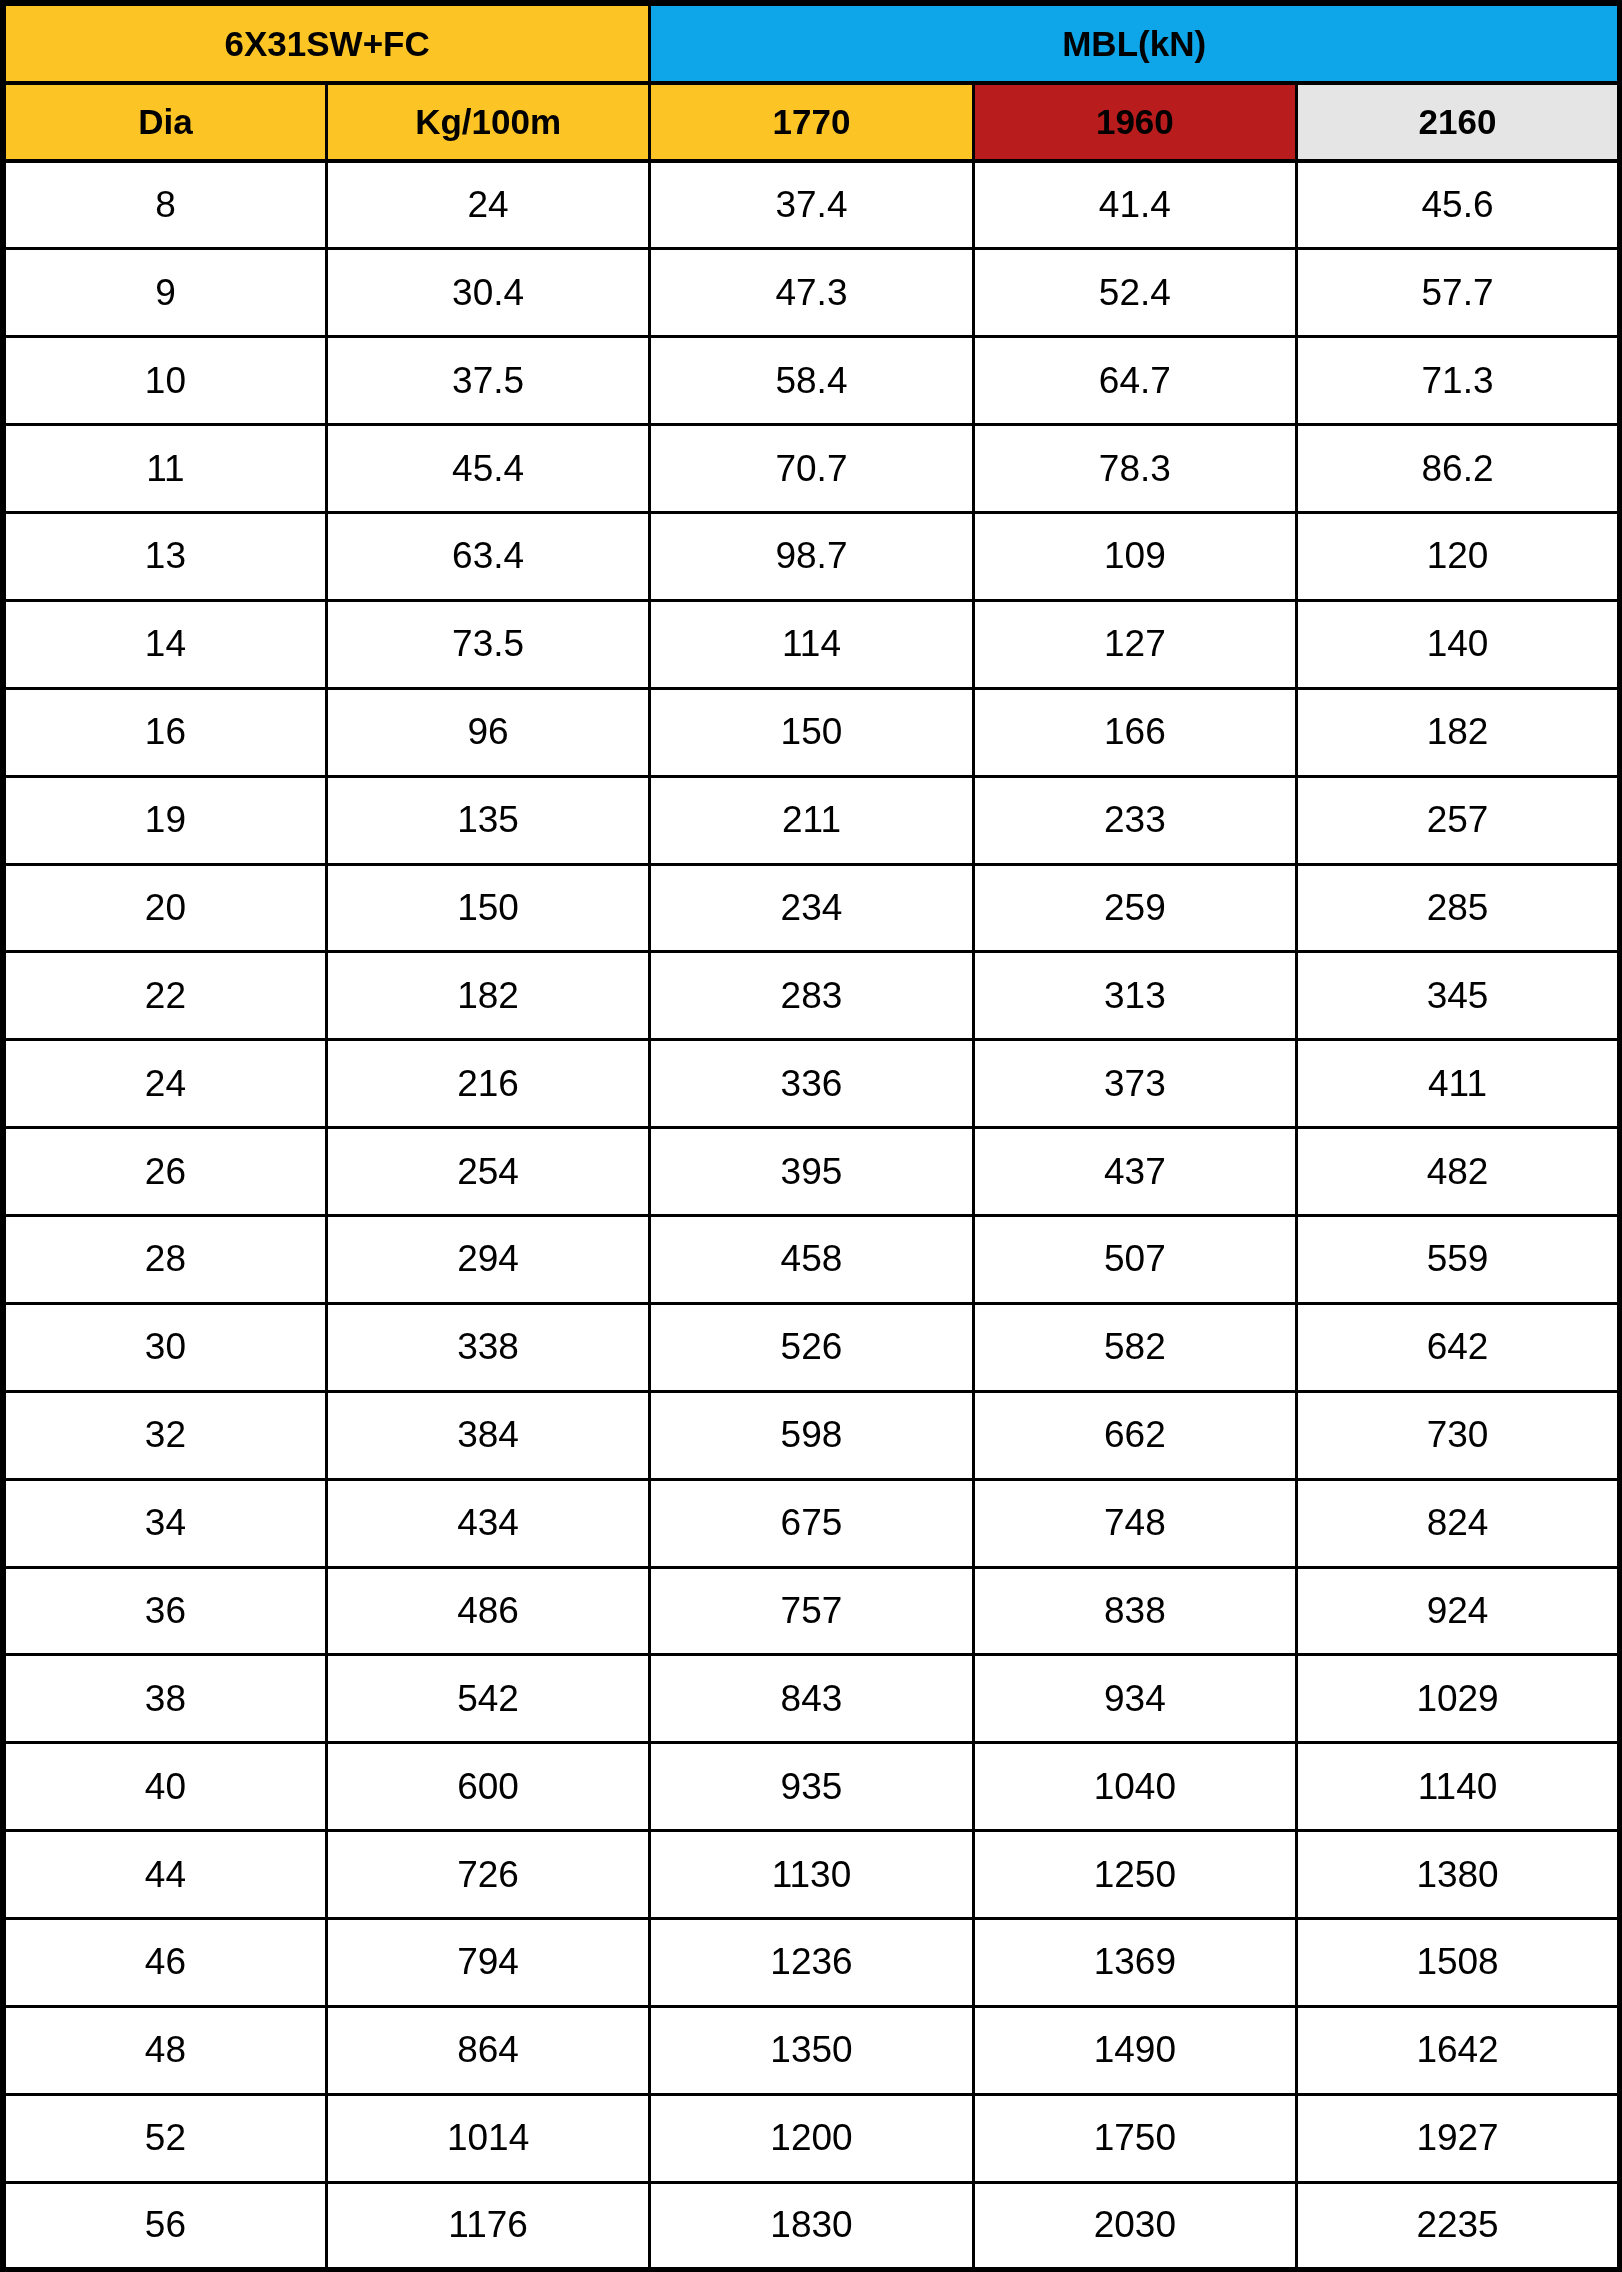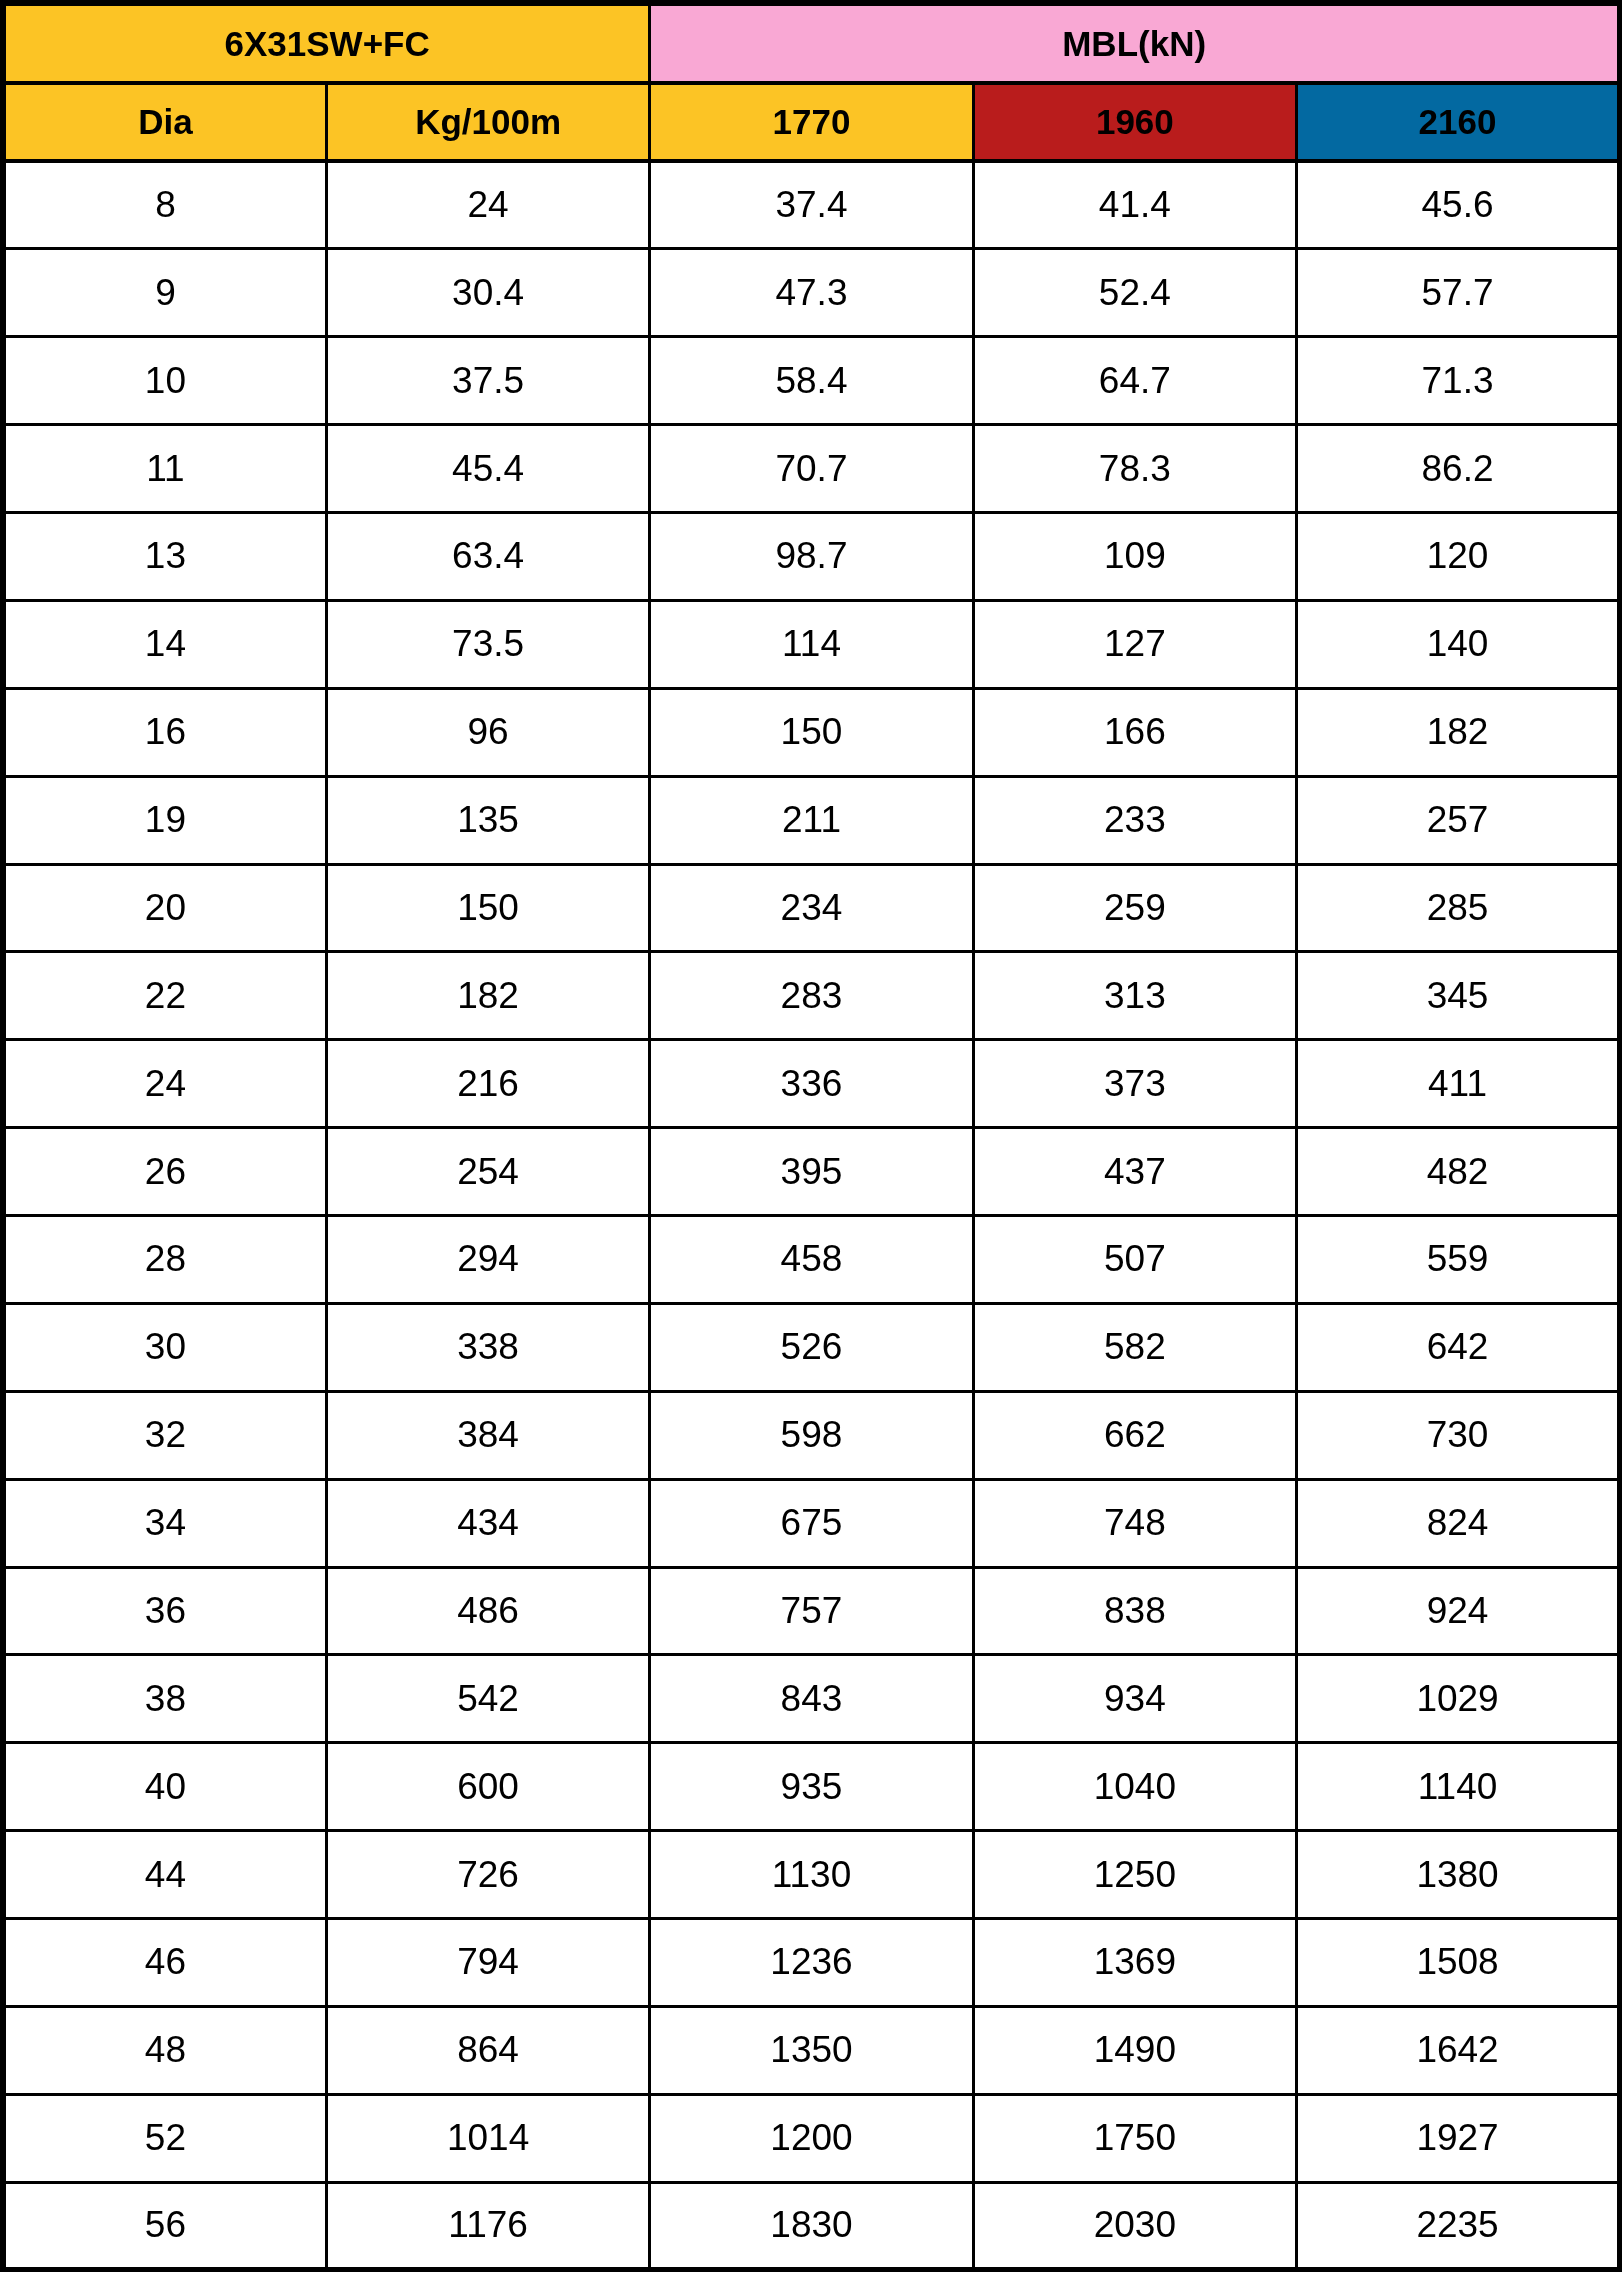--- a/index.html
+++ b/index.html
@@ -56,28 +56,28 @@
     <colgroup>
       <col>
         <col>
         <col>
         <col>
         <col>
     </colgroup>
     <thead>
       <tr class="group-header-row">
         <th colspan="2" class="hdr-cell" style="background: rgb(252, 196, 37);">6X31SW+FC</th>
-        <th colspan="3" class="hdr-cell" style="background: #f9a8d4;">MBL(kN)</th>
+        <th colspan="3" class="hdr-cell" style="background: #0ea5e9;">MBL(kN)</th>
       </tr>
       <tr class="column-header-row">
         <th class="hdr-cell" style="background: rgb(252, 196, 37);">Dia</th>
         <th class="hdr-cell" style="background: rgb(252, 196, 37);">Kg/100m</th>
         <th class="hdr-cell" style="background: rgb(252, 196, 37);">1770</th>
         <th class="hdr-cell" style="background: #b91c1c;">1960</th>
-        <th class="hdr-cell" style="background: #0369a1;">2160</th>
+        <th class="hdr-cell" style="background: #e5e5e5;">2160</th>
       </tr>
     </thead>
     <tbody>
         <tr>
           <td>8</td>
           <td>24</td>
           <td>37.4</td>
           <td>41.4</td>
           <td>45.6</td>
         </tr>

